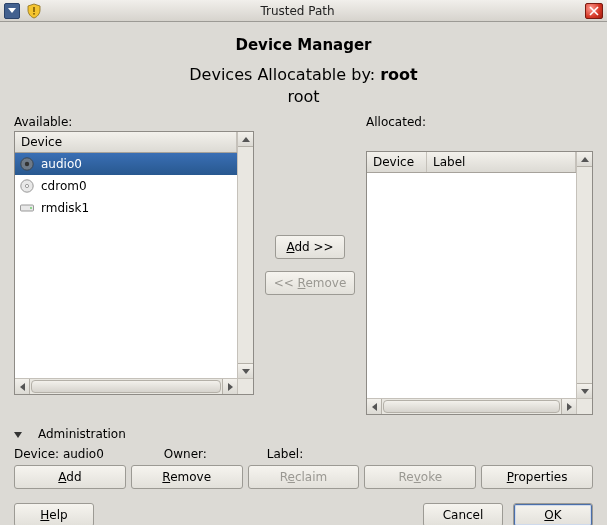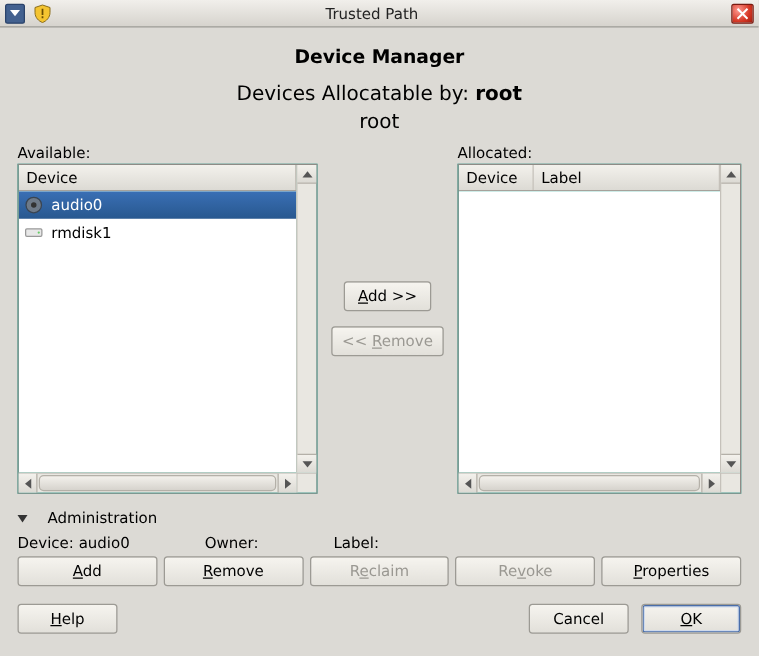--- a/index.html
+++ b/index.html
@@ -70,31 +70,31 @@
 
   .columns {
     display:flex;
     gap: 10px;
   }
   .col-left, .col-right {
     display:flex; flex-direction:column; flex:0 0 auto;
   }
   .col-left { width: 240px; }
   .col-mid { width: 92px; display:flex; flex-direction:column; align-items:center; justify-content:center; gap:12px; }
-  .col-right { flex:1; }
+  .col-right { flex:1;gap:20px; }
 
   .lbl { margin-bottom:2px; }
 
   .listwrap {
     display:grid;
     grid-template-columns: 1fr 16px;
     grid-template-rows: 1fr 16px;
     height: 264px;
     border:1px solid #8e8b86;
-    background:#14b8a6;
+    background:#8b5cf6;
   }
   .list-inner {
     grid-column:1; grid-row:1;
     overflow:hidden;
     display:flex; flex-direction:column;
   }
   .list-header {
     display:flex;
     background: linear-gradient(to bottom, #f3f1ec, #dcdad4);
     border-bottom:1px solid #a6a29b;
@@ -233,20 +233,27 @@
           <div class="list-body">
             <div class="list-row selected">
               <svg class="dev-icon" viewBox="0 0 16 16">
                   <circle cx="8" cy="8" r="6.2" fill="#6e7a88" stroke="#3a4552"></circle>
                   <circle cx="8" cy="8" r="2.2" fill="#333"></circle>
                 </svg>
               <span>audio0</span>
             </div>
             <div class="list-row">
               <svg class="dev-icon" viewBox="0 0 16 16">
+                  <circle cx="8" cy="8" r="6.2" fill="#e8e8e8" stroke="#999"></circle>
+                  <circle cx="8" cy="8" r="1.6" fill="#fff" stroke="#999"></circle>
+                </svg>
+              <span>cdrom0</span>
+            </div>
+            <div class="list-row">
+              <svg class="dev-icon" viewBox="0 0 16 16">
                   <rect x="1.5" y="5" width="13" height="6" rx="1" fill="#e8e8e8" stroke="#999"></rect>
                   <circle cx="12" cy="8" r="0.9" fill="#6c6"></circle>
                 </svg>
               <span>rmdisk1</span>
             </div>
           </div>
         </div>
         <div class="vscroll">
           <div class="up">
               <div class="tri-up"></div>

